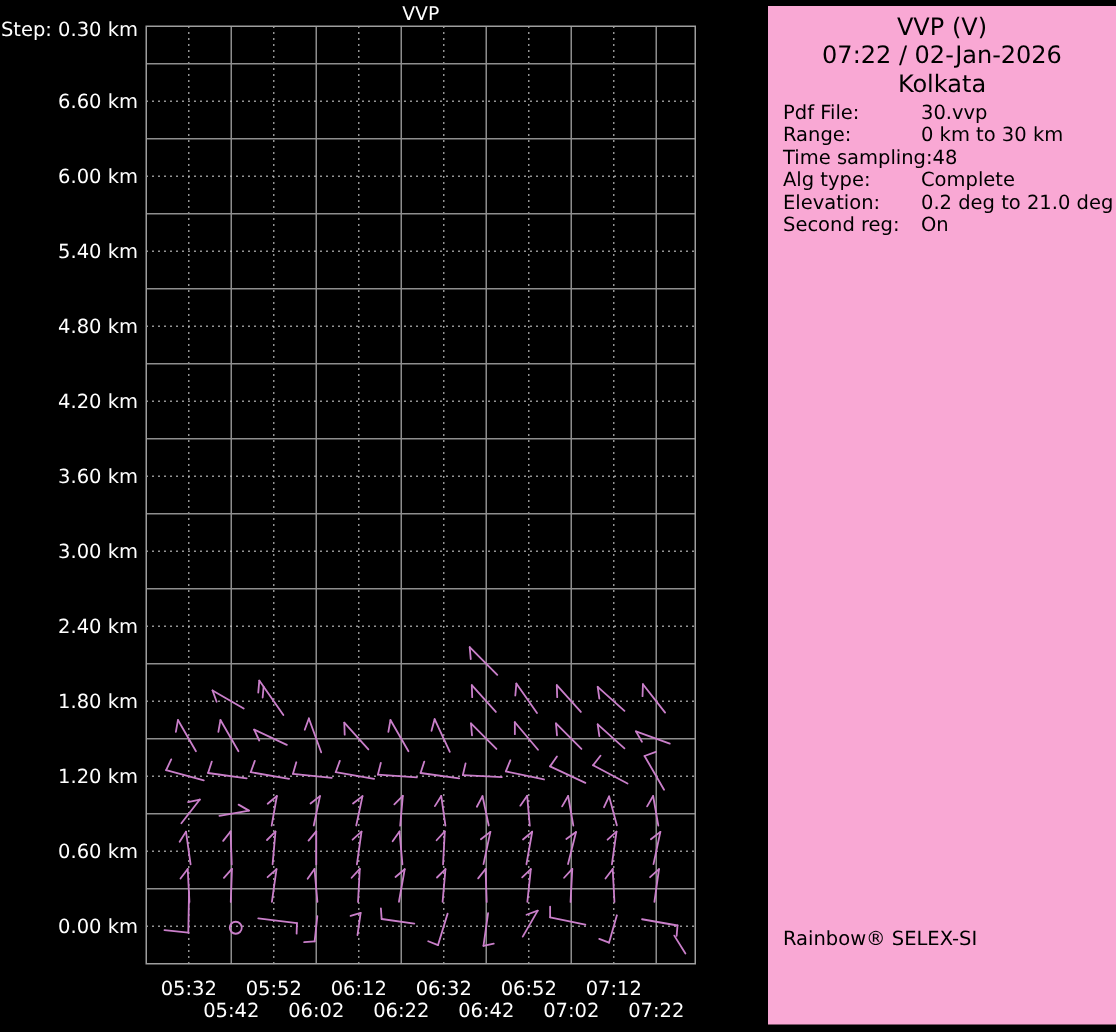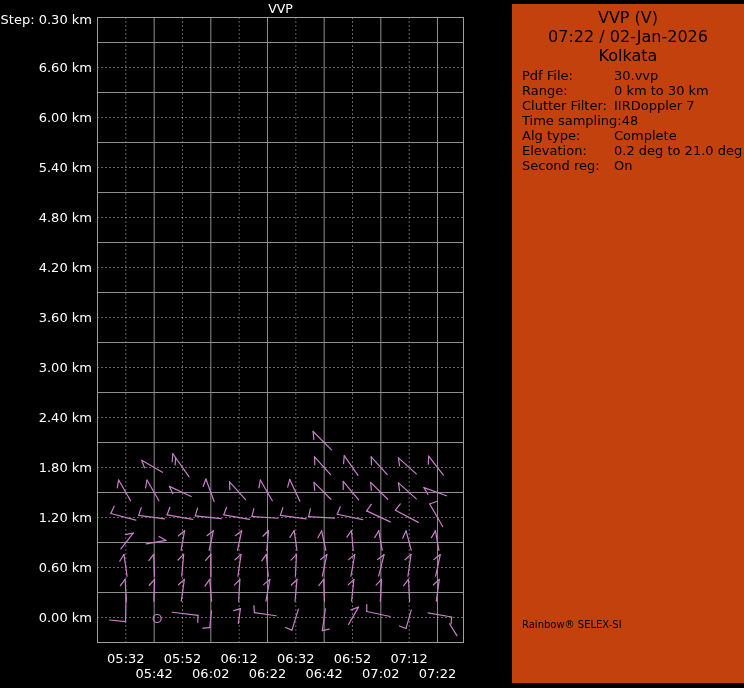--- a/index.html
+++ b/index.html
@@ -1,27 +1,27 @@
 <!DOCTYPE html>
 <html><head>
 <meta charset="utf-8">
 <style>
   html,body{margin:0;padding:0;background:#000;}
   body{width:744px;height:688px;overflow:hidden;position:relative;
        font-family:"DejaVu Sans",sans-serif;}
   .screen{position:absolute;inset:0;}
   svg text{font-family:"DejaVu Sans",sans-serif;}
   .panel{position:absolute;left:512px;top:4px;width:232px;height:679px;
-         background:#c2410c;color:#000;}
+         background:#f9a8d4;color:#000;}
   .p-head{text-align:center;font-size:16px;line-height:19px;padding-top:4px;}
   .p-head .line{white-space:nowrap;}
   .fields{position:absolute;left:10px;top:64px;right:20px;font-size:13px;line-height:15px;}
   .row{display:flex;white-space:nowrap;}
   .row .lbl{min-width:92px;flex:none;}
-  .brand{position:absolute;left:10px;top:615px;font-size:10px;white-space:nowrap;}
+  .brand{position:absolute;left:10px;top:615px;font-size:13px;white-space:nowrap;}
 </style>
 </head>
 <body>
 
 <div class="screen">
 
   <svg id="plot" width="512" height="688">
       <line x1="125.833" y1="17.5" x2="125.833" y2="642.5" stroke="#c4c4c4" stroke-width="1" stroke-dasharray="1 3"></line>
       <line x1="154.166" y1="17.5" x2="154.166" y2="642.5" stroke="#8e8e8e" stroke-width="1"></line>
       <line x1="182.499" y1="17.5" x2="182.499" y2="642.5" stroke="#c4c4c4" stroke-width="1" stroke-dasharray="1 3"></line>
@@ -417,24 +417,20 @@
     <div class="fields">
         <div class="row">
           <span class="lbl">Pdf File:</span>
           <span>30.vvp</span>
         </div>
         <div class="row">
           <span class="lbl">Range:</span>
           <span>0 km to 30 km</span>
         </div>
         <div class="row">
-          <span class="lbl">Clutter Filter:</span>
-          <span>IIRDoppler 7</span>
-        </div>
-        <div class="row">
           <span class="lbl">Time sampling:</span>
           <span>48</span>
         </div>
         <div class="row">
           <span class="lbl">Alg type:</span>
           <span>Complete</span>
         </div>
         <div class="row">
           <span class="lbl">Elevation:</span>
           <span>0.2 deg to 21.0 deg</span>

